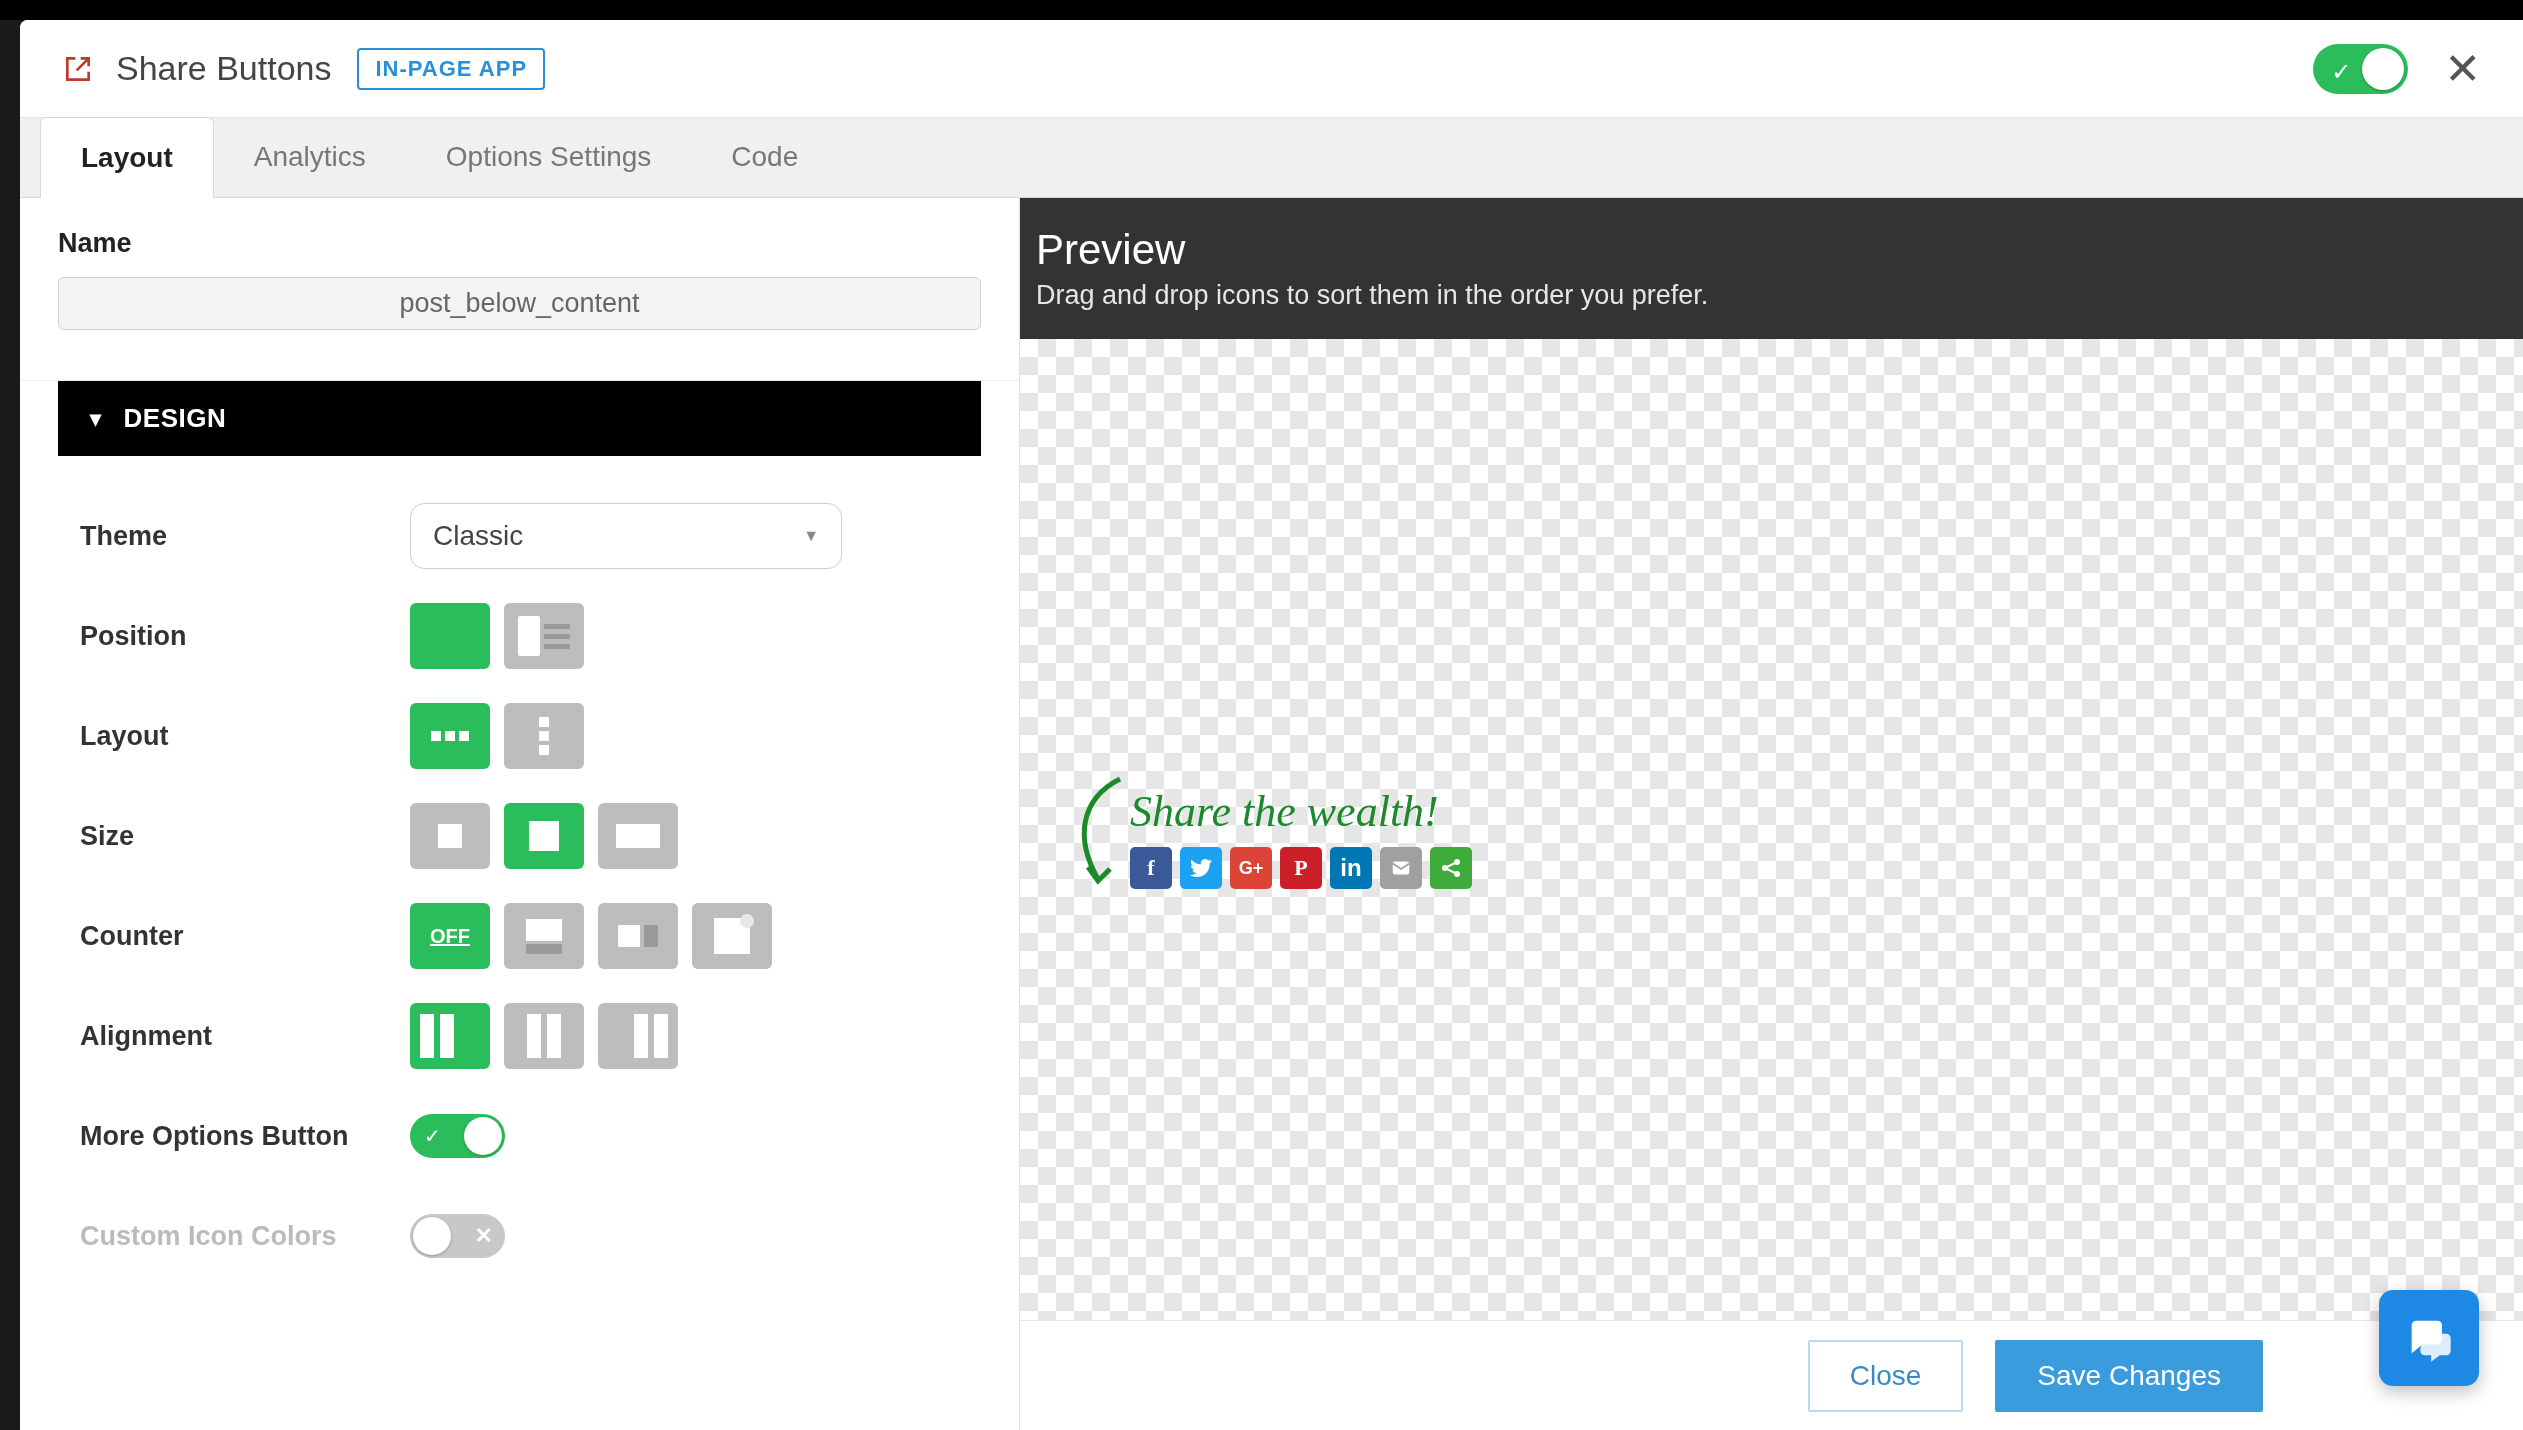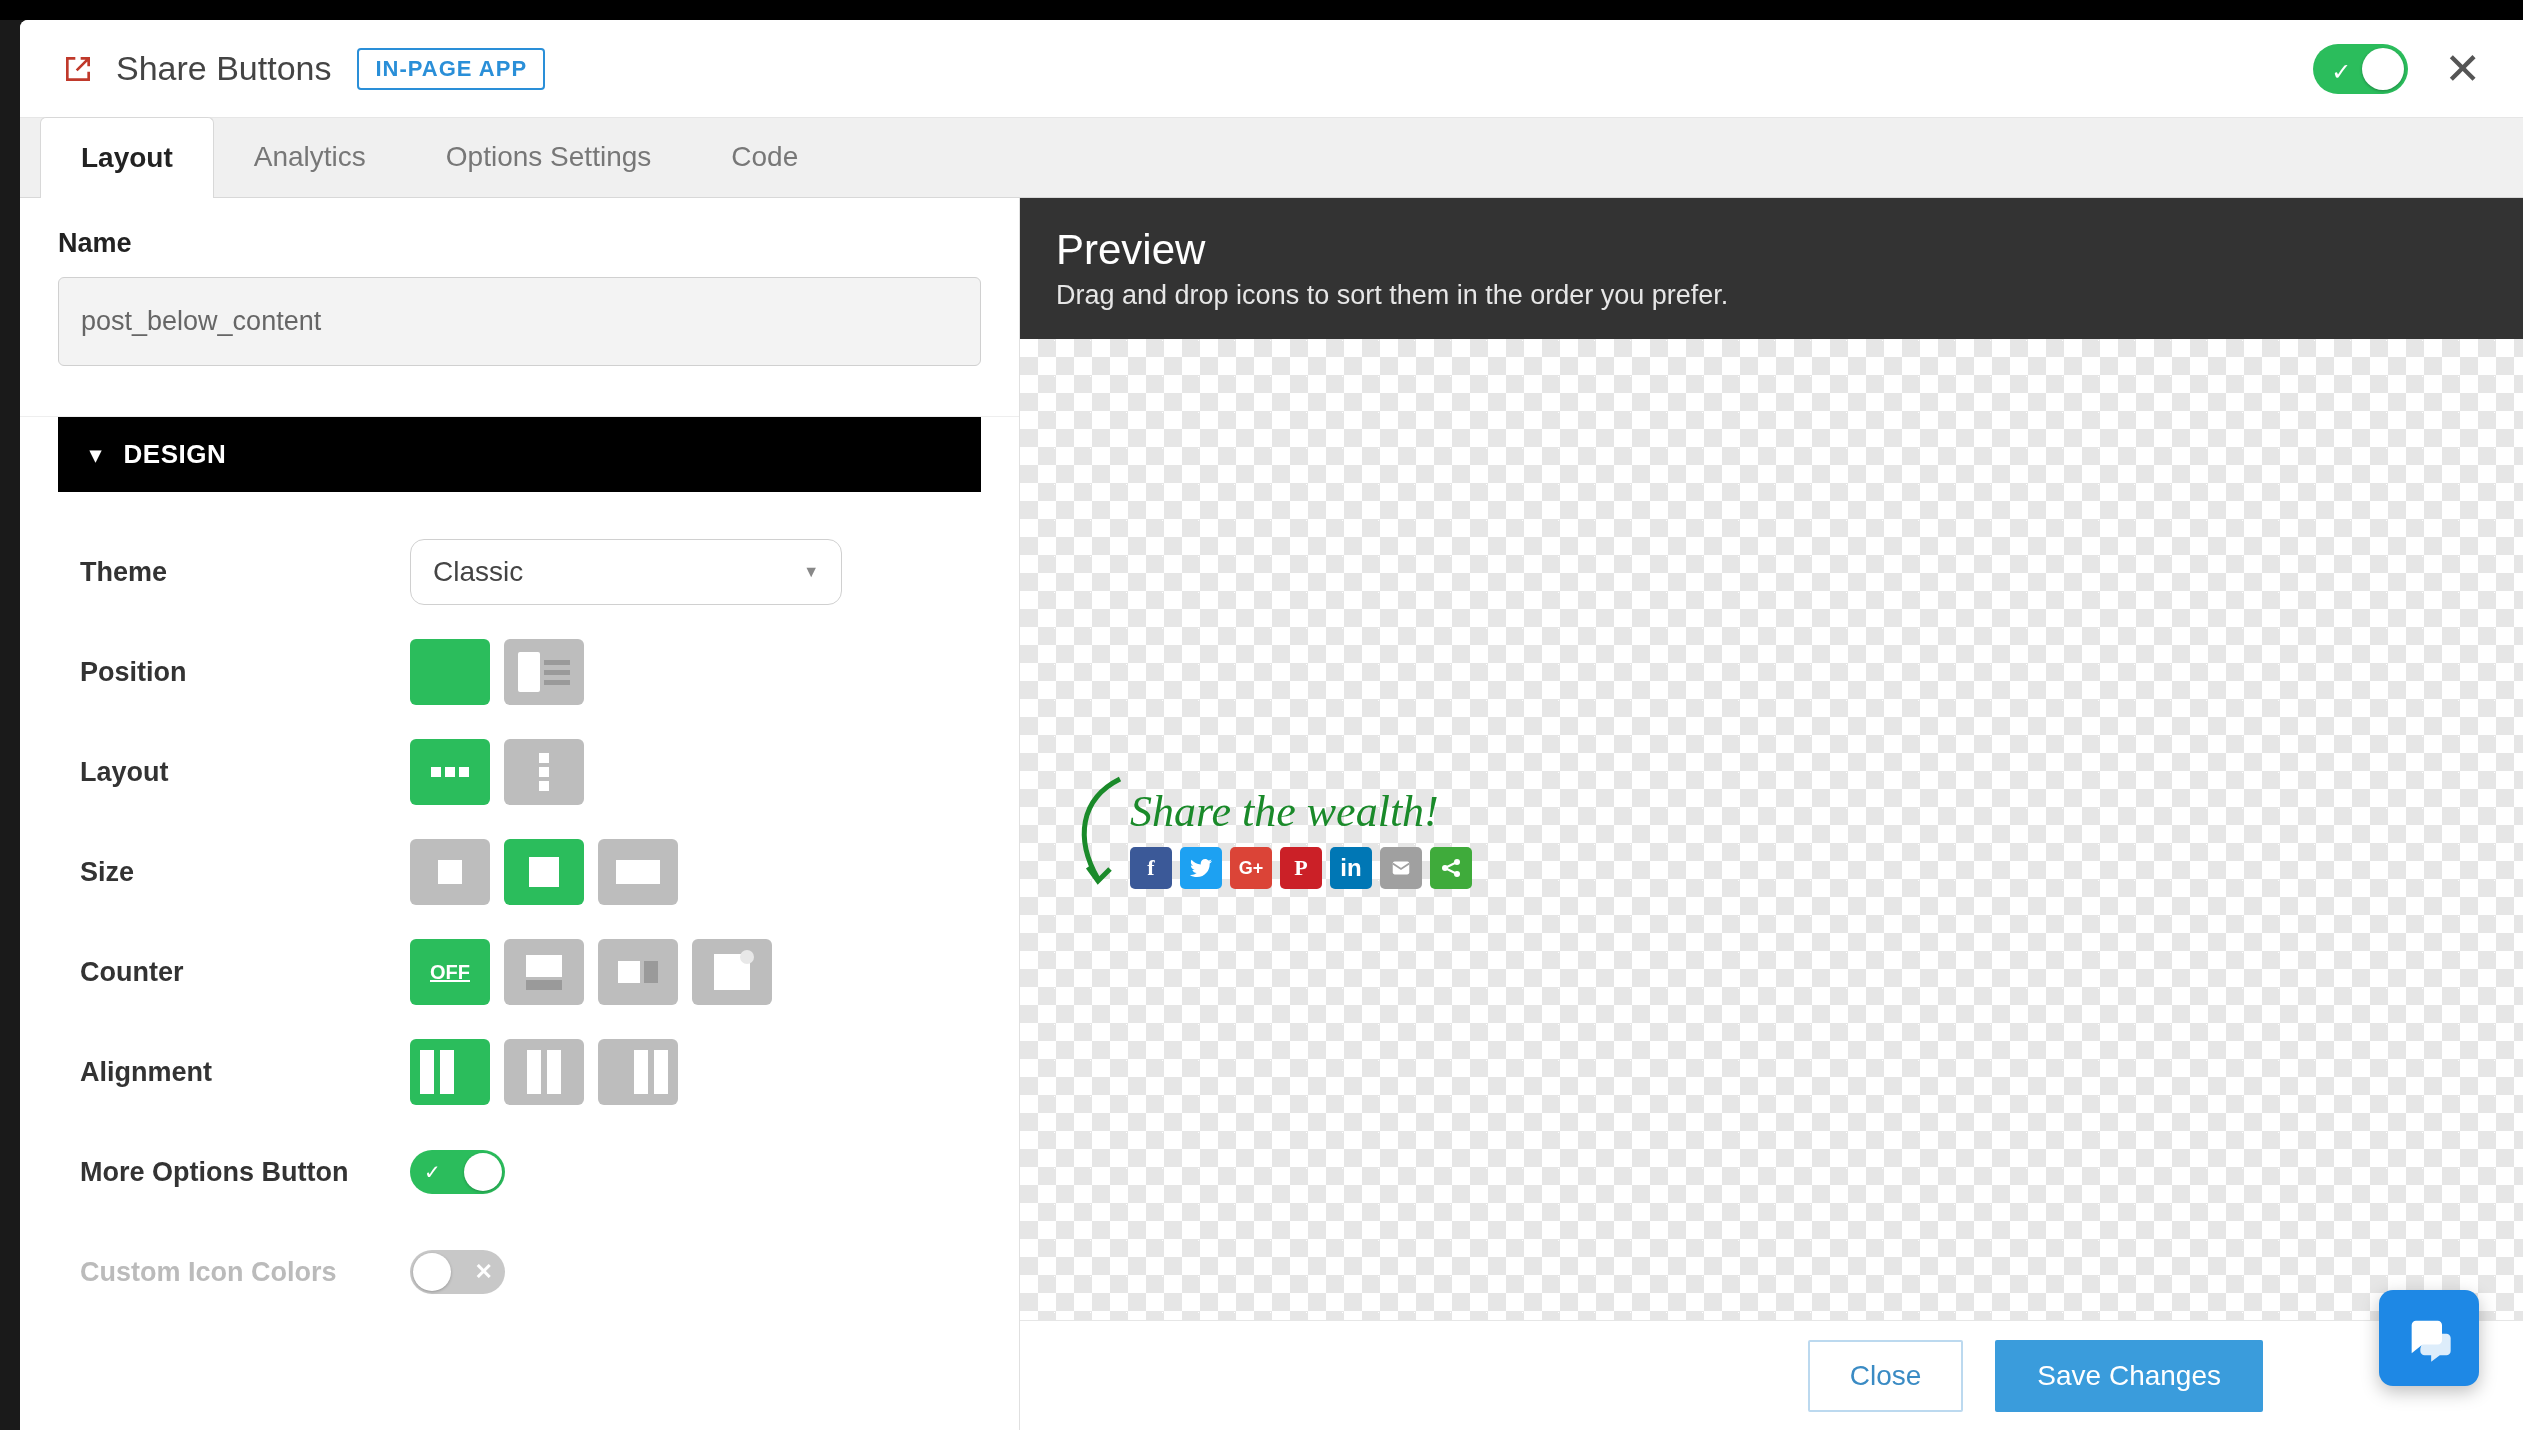--- a/index.html
+++ b/index.html
@@ -21,21 +21,21 @@
 .tab.active { background: #fff; color: #222; font-weight: 700; border-top-left-radius: 6px; border-top-right-radius: 6px; border: 1px solid #d8d8d8; border-bottom: none; position: relative; top: 1px; }
 
 .body { flex: 1; display: flex; overflow: hidden; }
 .left-pane { width: 1000px; overflow-y: auto; border-right: 1px solid #e0e0e0; position: relative; }
 .left-pane::-webkit-scrollbar { width: 28px; }
 .left-pane::-webkit-scrollbar-track { background: #eee; }
 .left-pane::-webkit-scrollbar-thumb { background: #b8b8b8; border-radius: 4px; }
 
 .form-group { padding: 30px 38px 50px; border-bottom: 1px solid #eee; }
 .form-label { font-size: 27px; font-weight: 700; color: #222; margin-bottom: 18px; }
-.text-input { width: 100%; font-size: 27px; padding: 28px 22px; border: 1px solid #d0d0d0; border-radius: 6px; background: #f3f3f3; color: #666; }
+.text-input { width: 100%; font-size: 27px; padding: 10px 22px; border: 1px solid #d0d0d0; border-radius: 6px; background: #f3f3f3; color: #666; text-align: center; }
 
 .section-header { background: #000; color: #fff; font-size: 26px; font-weight: 800; letter-spacing: .5px; padding: 22px 32px; display: flex; align-items: center; cursor: pointer; margin: 0 38px 0; }
 .section-header .chev { margin-right: 22px; font-size: 22px; }
 
 .section-body { padding: 30px 60px 80px; }
 .row { display: flex; align-items: center; min-height: 100px; gap: 10px; }
 .row-label { font-size: 27px; font-weight: 700; color: #333; width: 320px; }
 .row-ctrls { flex: 1; display: flex; gap: 14px; align-items: center; }
 
 .select { width: 432px; font-size: 28px; padding: 16px 22px; border: 1px solid #d0d0d0; border-radius: 14px; background: #fff; color: #444; position: relative; cursor: pointer; }
@@ -81,21 +81,21 @@
 .toggle-sm { width: 95px; height: 44px; border-radius: 24px; position: relative; cursor: pointer; }
 .toggle-sm.on { background: #2bbd5c; }
 .toggle-sm.off { background: #c8c8c8; }
 .toggle-sm .knob { position: absolute; top: 3px; width: 38px; height: 38px; border-radius: 50%; background: #fff; box-shadow: 0 1px 3px rgba(0,0,0,.25); }
 .toggle-sm.on .knob { right: 3px; }
 .toggle-sm.off .knob { left: 3px; }
 .toggle-sm .check { position: absolute; left: 14px; top: 10px; color: #fff; font-size: 20px; }
 .toggle-sm.off .x { position: absolute; right: 12px; top: 9px; color: #fff; font-size: 22px; font-weight: 700; }
 
 .right-pane { flex: 1; display: flex; flex-direction: column; }
-.preview-header { background: #333; color: #fff; padding: 28px 36px 28px; }
+.preview-header { background: #333; color: #fff; padding: 28px 16px 28px; }
 .preview-title { font-size: 42px; font-weight: 400; margin-bottom: 6px; }
 .preview-sub { font-size: 27px; color: #e6e6e6; }
 .preview-body { flex: 1; position: relative; background-image: linear-gradient(45deg,#e6e6e6 25%,transparent 25%),linear-gradient(-45deg,#e6e6e6 25%,transparent 25%),linear-gradient(45deg,transparent 75%,#e6e6e6 75%),linear-gradient(-45deg,transparent 75%,#e6e6e6 75%); background-size: 36px 36px; background-position: 0 0,0 18px,18px -18px,-18px 0; background-color: #fff; }
 .share-band { position: absolute; left: 40px; top: 430px; display: flex; align-items: flex-end; gap: 0; }
 .share-arrow { width: 70px; height: 120px; }
 .share-content { display: flex; flex-direction: column; gap: 10px; }
 .share-text { font-family: "Brush Script MT","Segoe Script",cursive; color: #1a8a2a; font-size: 44px; font-style: italic; }
 .share-icons { display: flex; gap: 8px; }
 .sicon { width: 42px; height: 42px; border-radius: 5px; display: flex; align-items: center; justify-content: center; color: #fff; font-size: 22px; font-weight: 700; cursor: grab; }
 .sicon.fb { background: #3b5998; font-family: Georgia, serif; }

